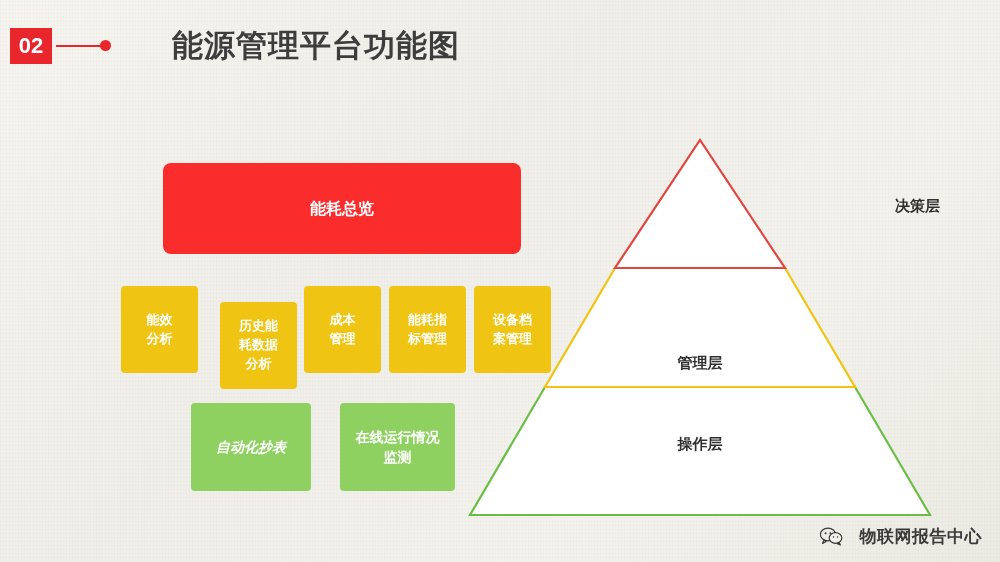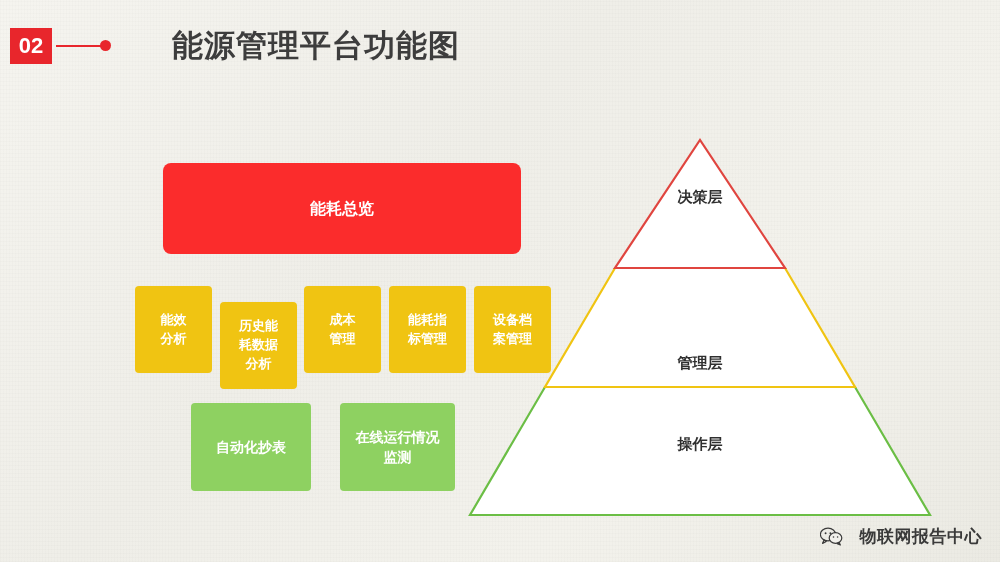--- a/index.html
+++ b/index.html
@@ -97,53 +97,53 @@
     font-size: 16px;
   }
   .blk-yellow {
     top: 286px;
     width: 77px;
     height: 87px;
     background: #f0c412;
     border-radius: 4px;
     font-size: 13px;
   }
-  .y1 { left: 135px; }
+  .y1 { left: 121px; }
   .y2 { left: 220px; margin-top: 16px; }
   .y3 { left: 304px; }
   .y4 { left: 389px; }
   .y5 { left: 474px; }
 
   .blk-green {
     top: 403px;
     height: 88px;
     background: #8ed161;
     border-radius: 4px;
     font-size: 14px;
   }
-  .g1 { left: 191px; width: 120px; }
+  .g1 { left: 191px; width: 120px; font-style: italic; }
   .g2 { left: 340px; width: 115px; }
 
   
   #pyramid {
     position: absolute;
     left: 460px;
     top: 130px;
     width: 480px;
     height: 395px;
   }
   .pyr-label {
     position: absolute;
     color: #2f2f2f;
     font-size: 15px;
     font-weight: bold;
     text-align: center;
     white-space: nowrap;
   }
-  .lbl-top    { left: 0; right: 0; top: 58px; }
+  .lbl-top    { left: 0; right: 0; top: 67px; text-align: right; }
   .lbl-mid    { left: 0; right: 0; top: 190px; margin-top: 34px; }
   .lbl-bottom { left: 0; right: 0; top: 305px; }
 
   
   .wm {
     position: absolute;
     right: 18px;
     bottom: 14px;
     display: flex;
     align-items: center;

